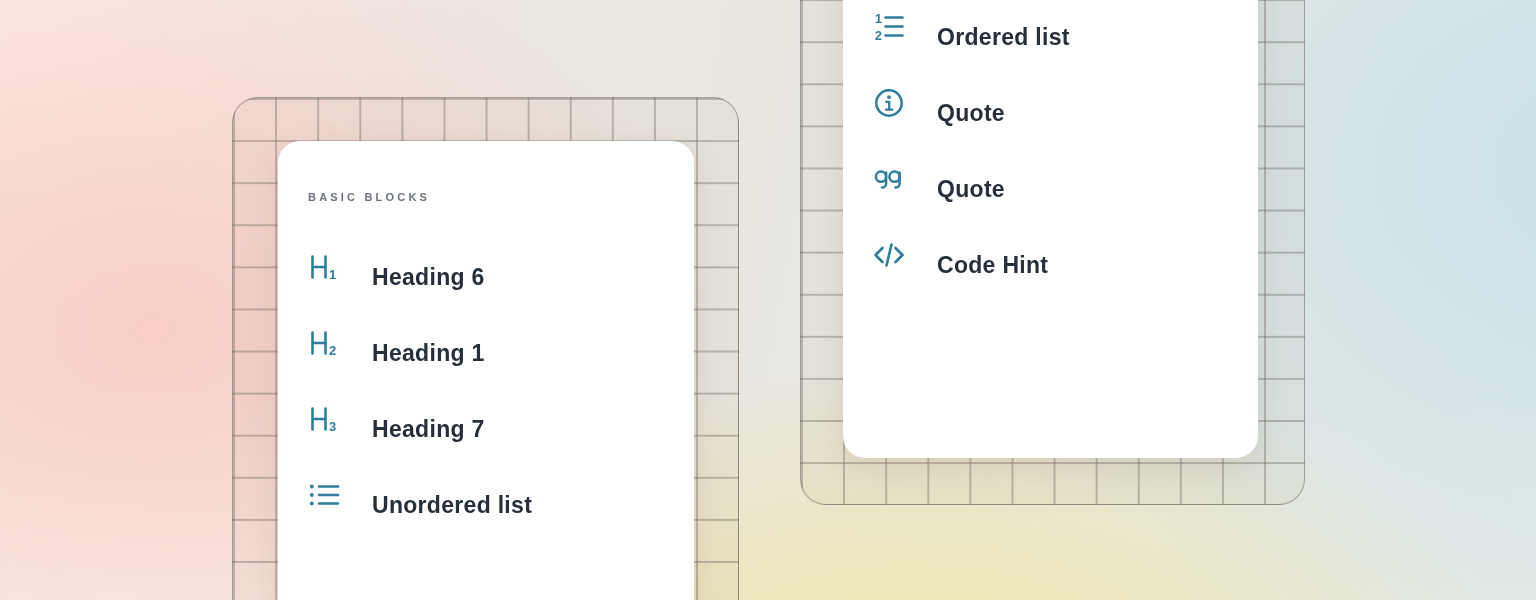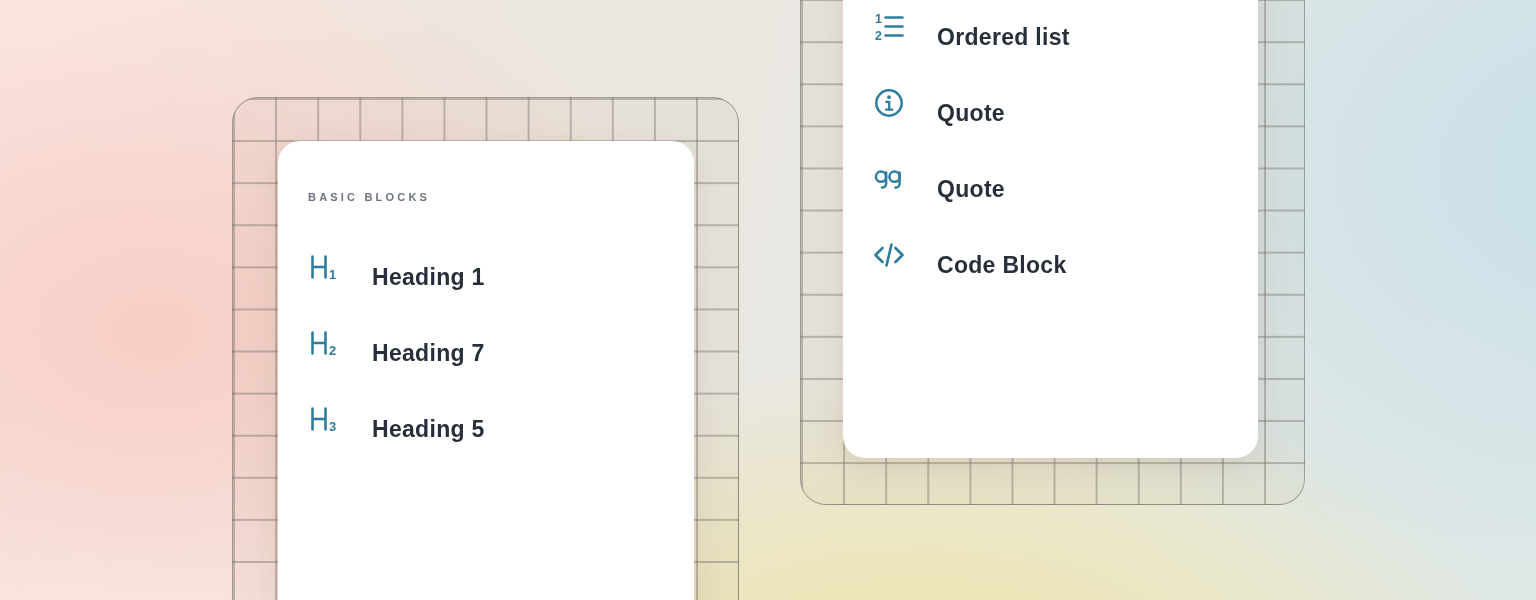--- a/index.html
+++ b/index.html
@@ -80,43 +80,58 @@
     <div class="menu">
         <div class="menu-item">
           <span class="icon">
             <svg viewBox="0 0 32 32">
               <g fill="none" stroke="currentColor" stroke-width="2.6" stroke-linecap="round">
                 <path d="M4.5 5.5v21M17.5 5.5v21M4.5 16h13"></path>
               </g>
               <text x="21" y="28" font-size="13" font-weight="700" fill="currentColor" font-family="Liberation Sans, sans-serif">1</text>
             </svg>
           </span>
-          <span class="menu-item-label">Heading 1</span>
+          <span class="menu-item-label">Heading 6</span>
         </div>
         <div class="menu-item">
           <span class="icon">
             <svg viewBox="0 0 32 32">
               <g fill="none" stroke="currentColor" stroke-width="2.6" stroke-linecap="round">
                 <path d="M4.5 5.5v21M17.5 5.5v21M4.5 16h13"></path>
               </g>
               <text x="21" y="28" font-size="13" font-weight="700" fill="currentColor" font-family="Liberation Sans, sans-serif">2</text>
             </svg>
           </span>
-          <span class="menu-item-label">Heading 7</span>
+          <span class="menu-item-label">Heading 1</span>
         </div>
         <div class="menu-item">
           <span class="icon">
             <svg viewBox="0 0 32 32">
               <g fill="none" stroke="currentColor" stroke-width="2.6" stroke-linecap="round">
                 <path d="M4.5 5.5v21M17.5 5.5v21M4.5 16h13"></path>
               </g>
               <text x="21" y="28" font-size="13" font-weight="700" fill="currentColor" font-family="Liberation Sans, sans-serif">3</text>
             </svg>
           </span>
-          <span class="menu-item-label">Heading 5</span>
+          <span class="menu-item-label">Heading 7</span>
+        </div>
+        <div class="menu-item">
+          <span class="icon">
+            <svg viewBox="0 0 32 32">
+              <g fill="none" stroke="currentColor" stroke-width="2.6" stroke-linecap="round">
+                <path d="M11 7.5h19M11 16h19M11 24.5h19"></path>
+              </g>
+              <g fill="currentColor">
+                <circle cx="3.8" cy="7.5" r="1.9"></circle>
+                <circle cx="3.8" cy="16" r="1.9"></circle>
+                <circle cx="3.8" cy="24.5" r="1.9"></circle>
+              </g>
+            </svg>
+          </span>
+          <span class="menu-item-label">Unordered list</span>
         </div>
       </div>
   </div>
 
   <div class="card right">
     <div class="menu">
         <div class="menu-item">
           <span class="icon">
             <svg viewBox="0 0 32 32">
               <g fill="none" stroke="currentColor" stroke-width="2.6" stroke-linecap="round">
@@ -152,18 +167,18 @@
           <span class="menu-item-label">Quote</span>
         </div>
         <div class="menu-item">
           <span class="icon">
             <svg viewBox="0 0 32 32">
               <g fill="none" stroke="currentColor" stroke-width="2.6" stroke-linecap="round" stroke-linejoin="round">
                 <path d="M9.5 9 2.5 16l7 7M22.5 9l7 7-7 7M18.5 5.5l-5 21"></path>
               </g>
             </svg>
           </span>
-          <span class="menu-item-label">Code Block</span>
+          <span class="menu-item-label">Code Hint</span>
         </div>
       </div>
   </div>
 
 </div>
 
 </body></html>

